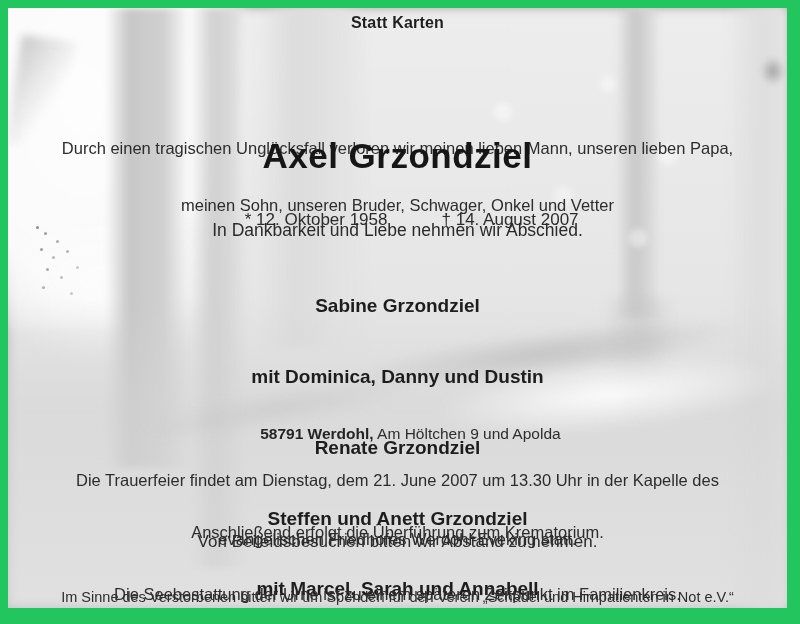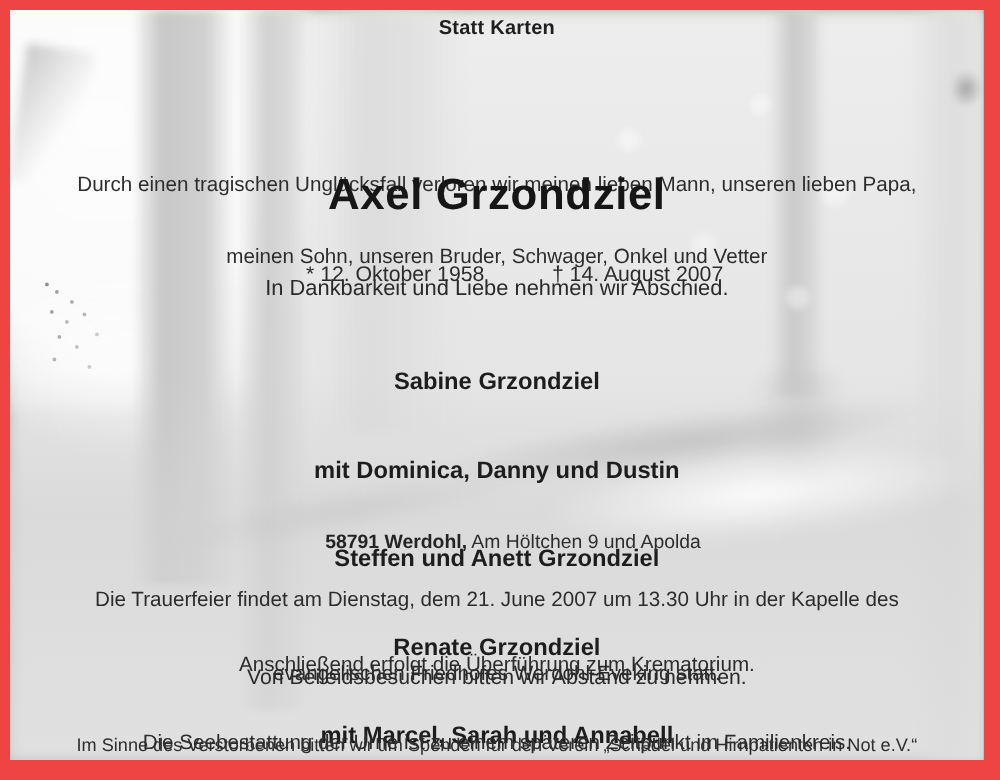--- a/index.html
+++ b/index.html
@@ -9,21 +9,21 @@
     height: 624px;
     background: #000;
     font-family: "Liberation Sans", sans-serif;
     overflow: hidden;
   }
   .card {
     position: absolute;
     inset: 0;
     width: 800px;
     height: 624px;
-    background: #ef4444;
+    background: #22c55e;
   }
   
   .photo {
     position: absolute;
     left: 8px;
     top: 8px;
     width: 779px;
     height: 600px;
     background: linear-gradient(180deg, #ededed 0%, #e7e7e7 40%, #e2e2e2 70%, #e6e6e6 100%);
     overflow: hidden;
@@ -188,22 +188,22 @@
 
     <div class="t life-dates">
       <span class="birth">* 12. Oktober 1958</span><span class="death">† 14. August 2007</span>
     </div>
 
     <div class="t farewell">In Dankbarkeit und Liebe nehmen wir Abschied.</div>
 
     <div class="t mourners">
       <div>Sabine Grzondziel</div>
       <div>mit Dominica, Danny und Dustin</div>
+      <div>Renate Grzondziel</div>
       <div>Steffen und Anett Grzondziel</div>
-      <div>Renate Grzondziel</div>
       <div>mit Marcel, Sarah und Annabell</div>
       
     </div>
 
     <div class="t address">
       <span class="bold">58791 Werdohl,</span><span> Am Höltchen 9 und Apolda</span>
     </div>
 
     <div class="t service">
       <div>Die Trauerfeier findet am Dienstag, dem 21. June 2007 um 13.30 Uhr in der Kapelle des</div>

